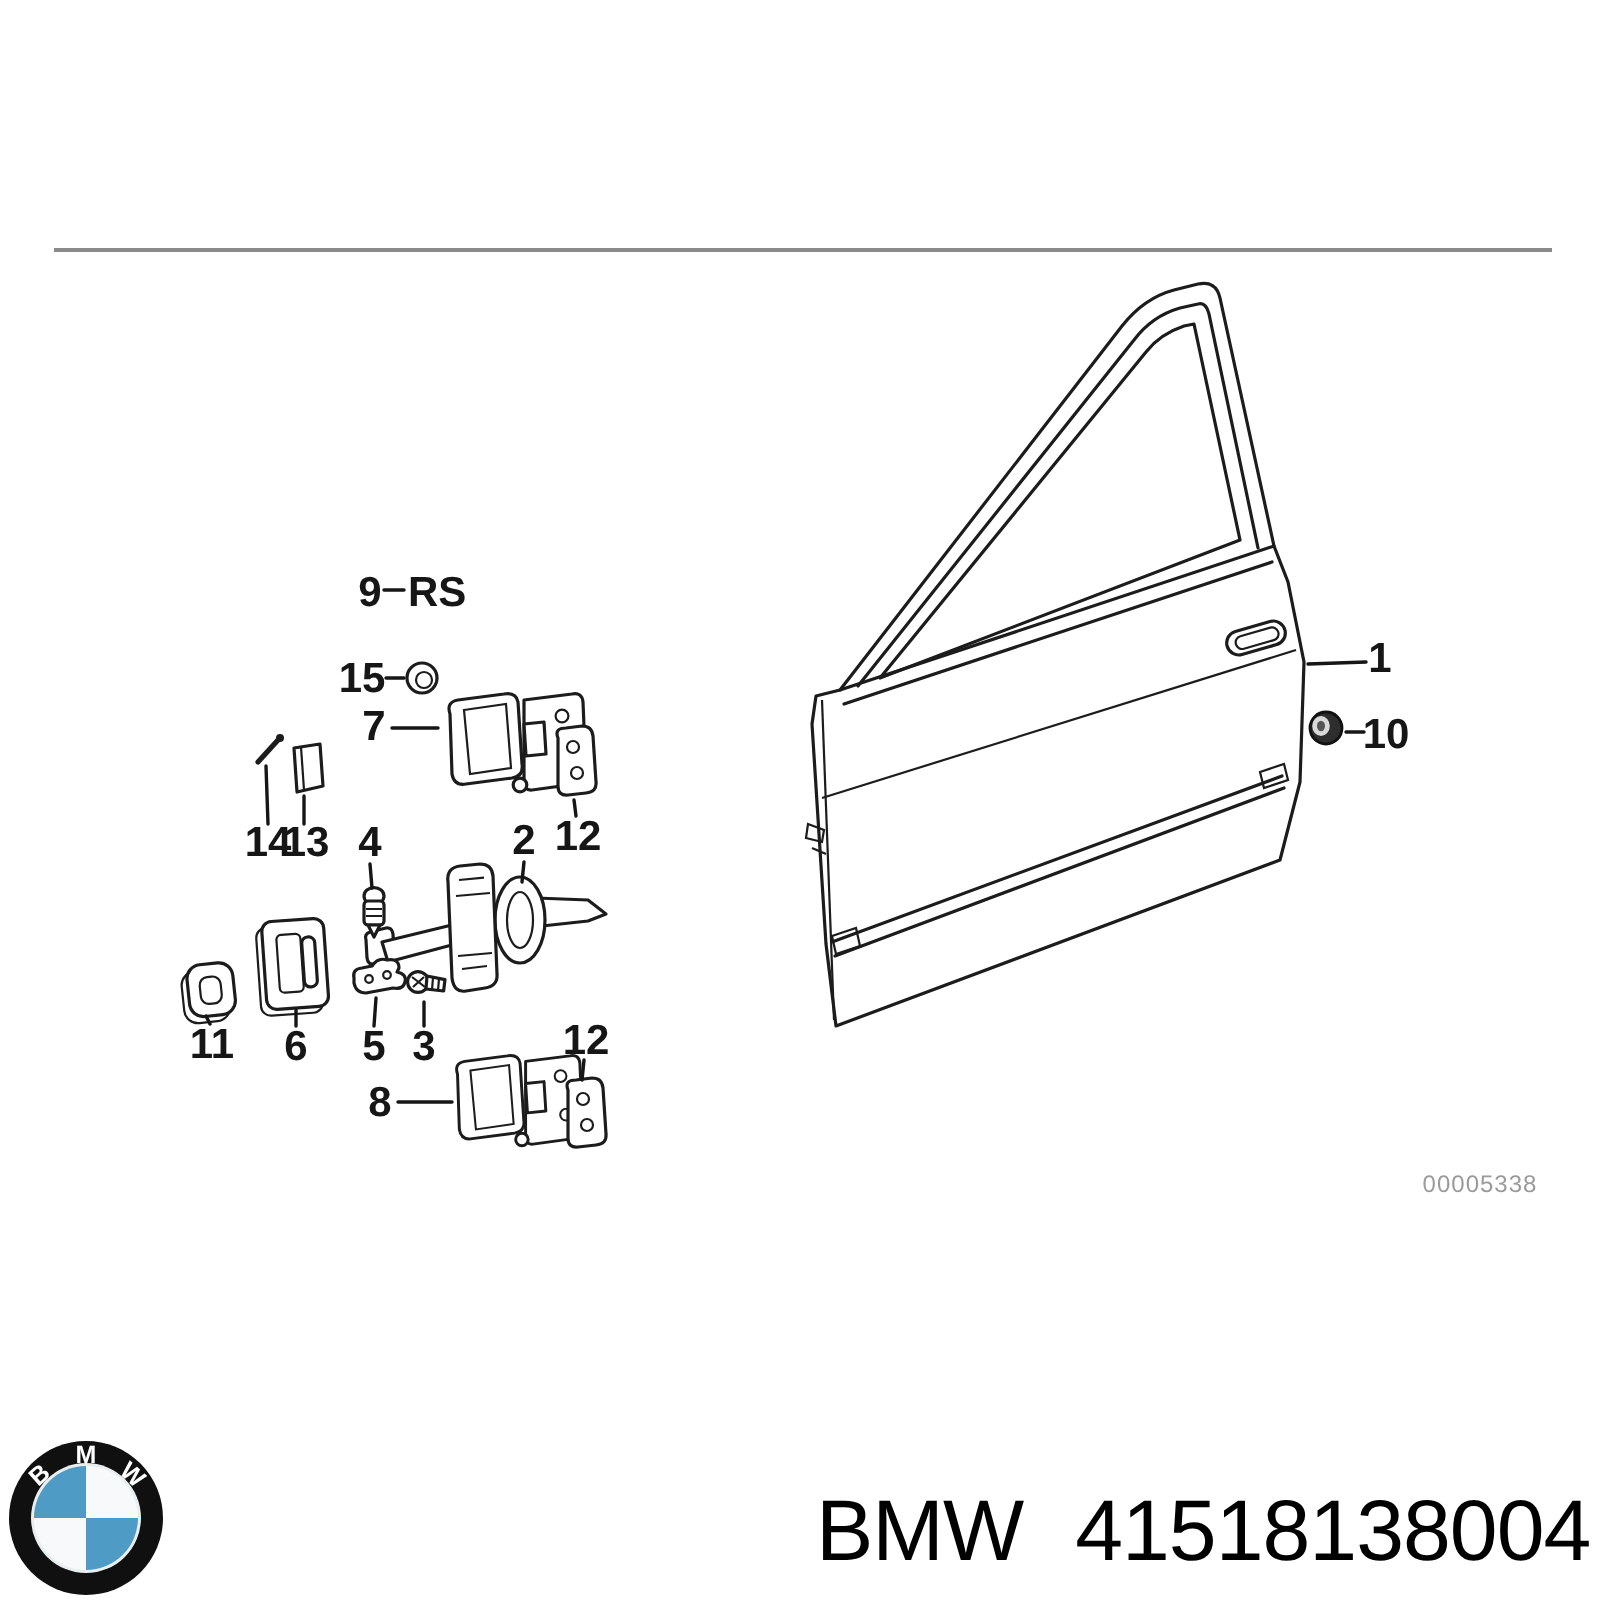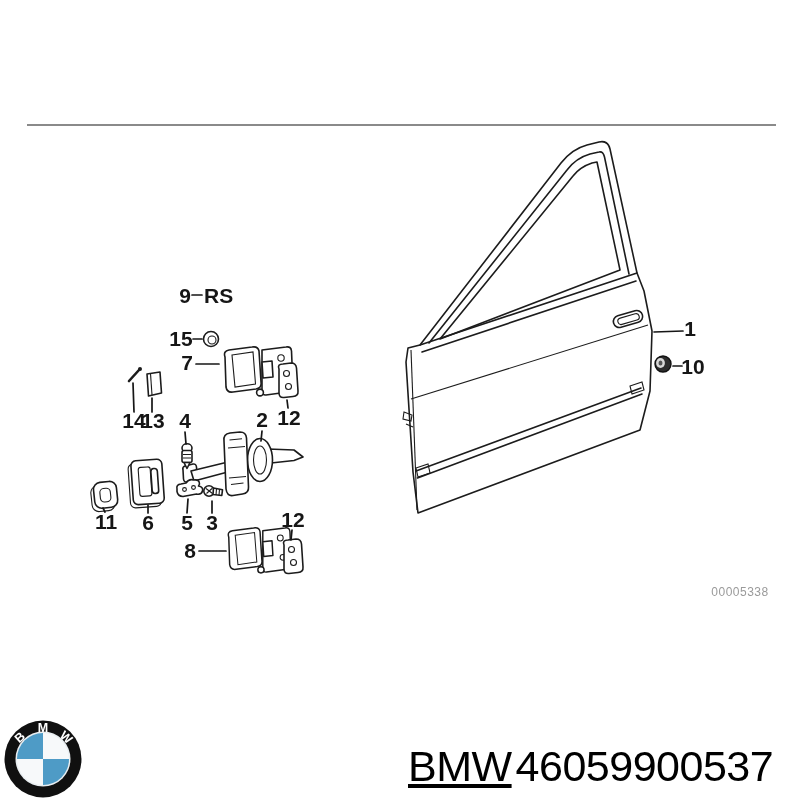--- a/index.html
+++ b/index.html
@@ -7,21 +7,21 @@
         font-family:"Liberation Sans",sans-serif;}
   .diagram-svg{position:absolute;left:0;top:0;}
   .callout{font-family:"Liberation Sans",sans-serif;font-weight:bold;font-size:21px;fill:#161616;}
   .drawno{font-family:"Liberation Sans",sans-serif;font-size:12px;fill:#9a9a9a;letter-spacing:0.5px;}
   .ln{stroke:#1c1c1c;stroke-width:1.6;fill:none;stroke-linecap:round;stroke-linejoin:round;}
   .part{stroke:#1c1c1c;stroke-width:1.6;fill:#ffffff;stroke-linejoin:round;}
   .thin{stroke:#1c1c1c;stroke-width:1.1;fill:none;}
   .leader{stroke:#161616;stroke-width:1.7;fill:none;stroke-linecap:round;}
   .footer-title{position:absolute;left:408px;top:742px;white-space:nowrap;color:#000;
                 font-size:43px;letter-spacing:-0.5px;font-family:"Liberation Sans",sans-serif;}
-  .footer-title .brand{margin-right:4px;text-decoration:underline;}
+  .footer-title .brand{margin-right:26px;}
   .logo-wrap{position:absolute;left:4px;top:720px;width:78px;height:80px;}
   .roundel-letter{font-family:"Liberation Sans",sans-serif;font-weight:bold;font-size:12.5px;fill:#ffffff;}
 </style>
 </head>
 <body>
 
 <div class="page">
 
   <svg class="diagram-svg" width="800" height="800" viewBox="0 0 800 800">
 
@@ -202,16 +202,16 @@
       <path d="M 39 39 L 39 65 A 26 26 0 0 1 13 39 Z" fill="#f7f9fa"></path>
       <g>
         <text class="roundel-letter" transform="translate(18.5,20.5) rotate(-42)" text-anchor="middle">B</text>
         <text class="roundel-letter" transform="translate(39,11.5)" text-anchor="middle">M</text>
         <text class="roundel-letter" transform="translate(59.5,20.5) rotate(42)" text-anchor="middle">W</text>
       </g>
     </svg>
   </div>
 
   <div class="footer-title">
-    <span class="brand">BMW</span><span>46059900537</span>
+    <span class="brand">BMW</span><span>41518138004</span>
   </div>
 
 </div>
 
 </body></html>

